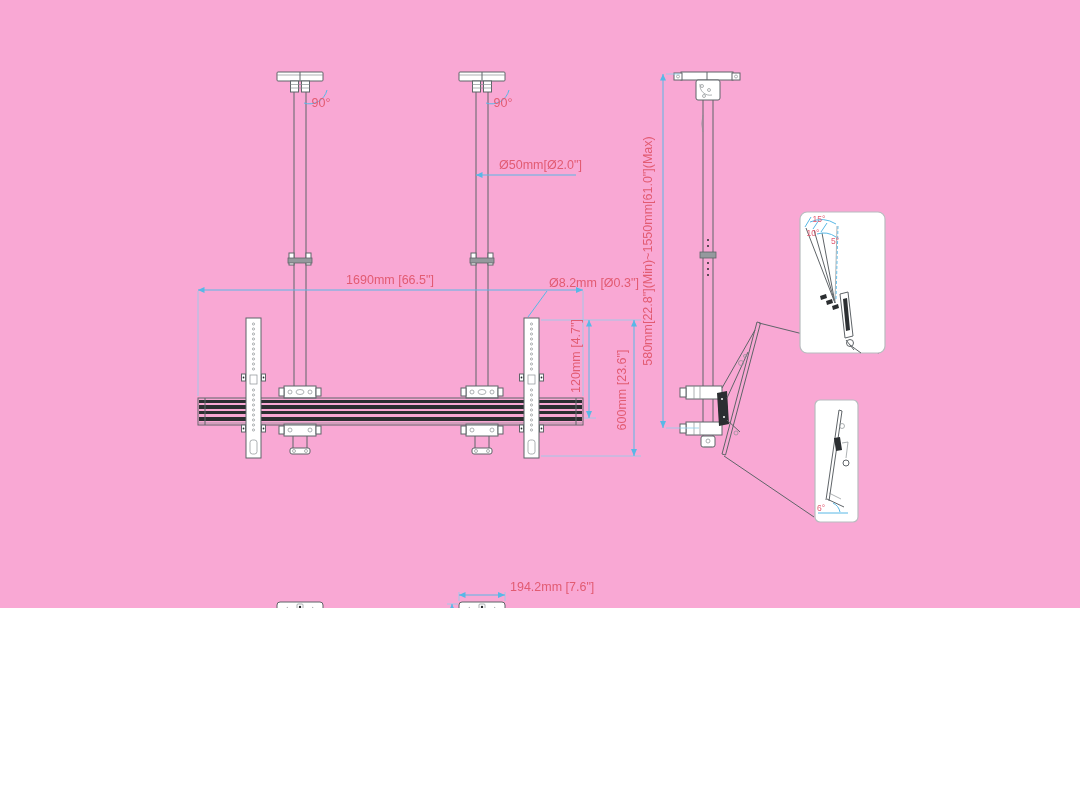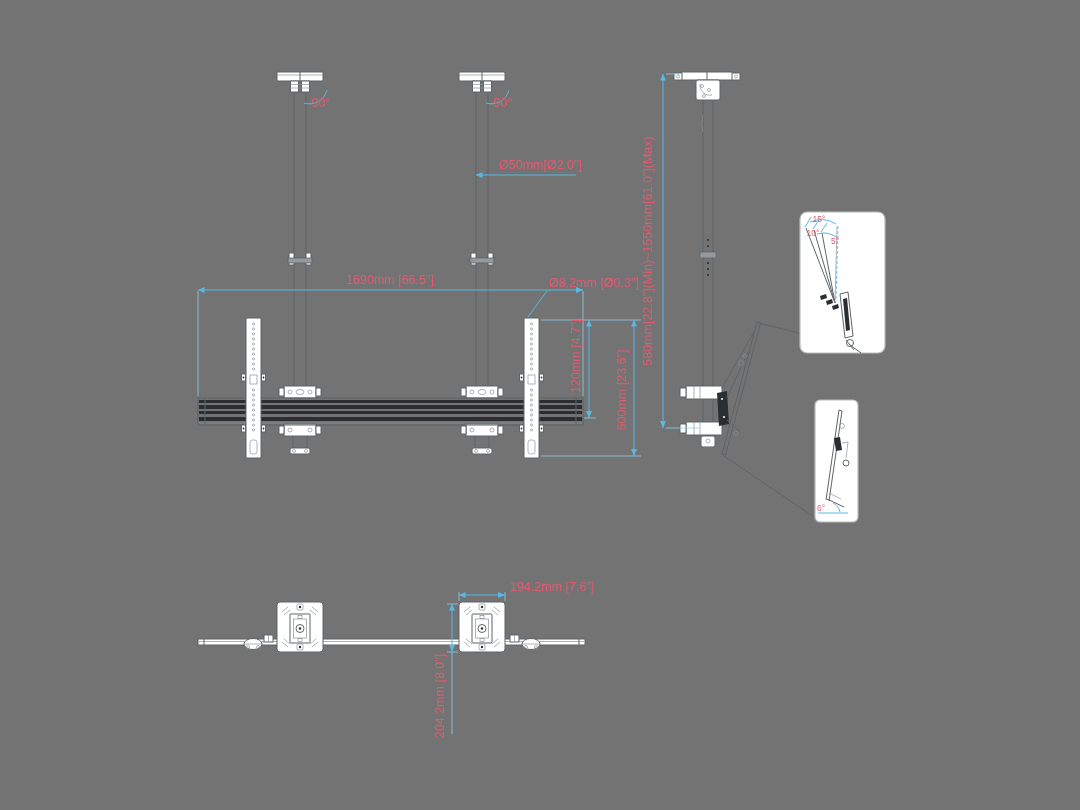--- a/index.html
+++ b/index.html
@@ -1,16 +1,16 @@
 <!DOCTYPE html>
 <html><head>
 <meta charset="utf-8">
 <style>
   html,body{margin:0;padding:0;background:#ffffff;}
-  .stage{position:relative;width:1080px;height:810px;background:#737373;overflow:hidden;
+  .stage{position:relative;width:1080px;height:608px;background:#f9a8d4;overflow:hidden;
          font-family:"Liberation Sans", sans-serif;}
   svg{position:absolute;left:0;top:0;}
   .ln{stroke:#5f6468;stroke-width:1;fill:none;}
   .lnthin{stroke:#8b9094;stroke-width:0.7;fill:none;}
   .white{fill:#ffffff;}
   .grayfill{fill:#95999d;stroke:#5f6468;stroke-width:0.8;}
   .dark{fill:#2b2e31;stroke:none;}
   .dim{stroke:#58b8e6;stroke-width:1;fill:none;}
   .dimthin{stroke:#8ed0ee;stroke-width:0.8;fill:none;}
   .dimdash{stroke:#58b8e6;stroke-width:0.9;fill:none;stroke-dasharray:3 2;}

